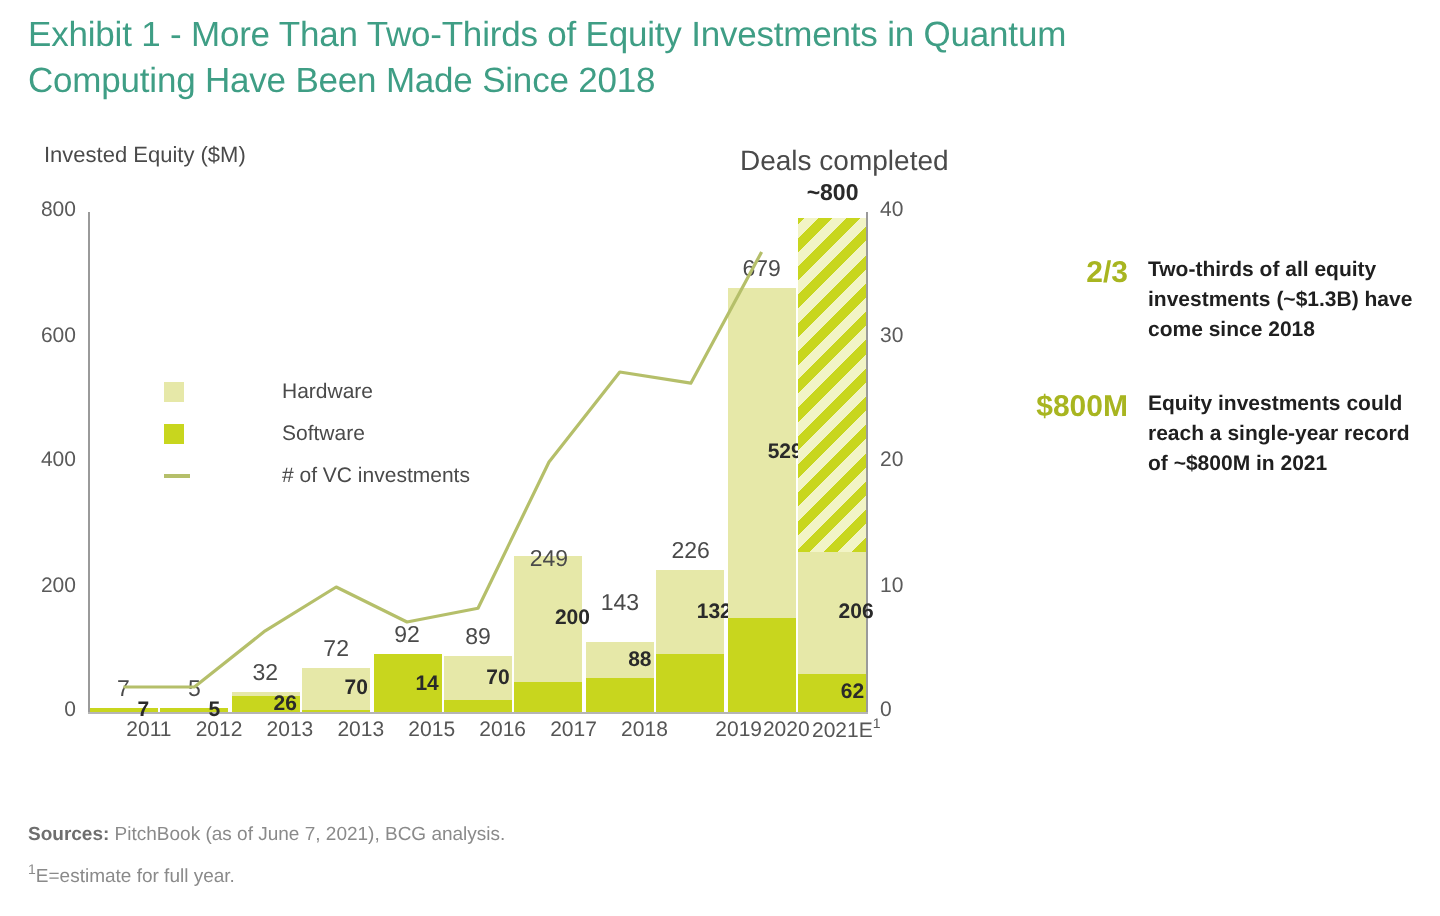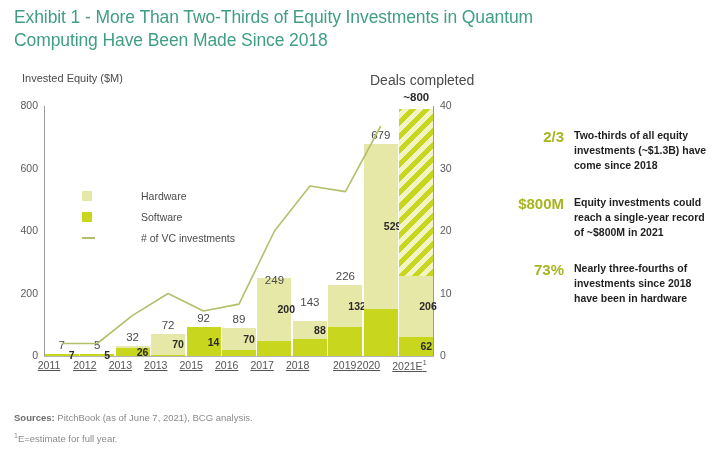--- a/index.html
+++ b/index.html
@@ -67,22 +67,22 @@
     text-align:center;font-size:10.5px;font-weight:bold;color:#2a2a2a;padding-left:20px;
   }
   .total-lbl{
     position:absolute;left:-8px;width:50px;
     text-align:center;font-size:11.5px;color:#4a4a4a;
   }
   .total-lbl.est{font-weight:bold;color:#2a2a2a;}
 
   .xlabels{position:absolute;left:0;top:253px;width:390px;height:20px;}
   .xlab{
-    position:absolute;width:48px;text-align:left;
-    font-size:10.5px;color:#555;text-decoration:underline;
+    position:absolute;width:48px;text-align:right;
+    font-size:10.5px;color:#555;
   }
   .xlab sup{font-size:7px;}
 
   .line-svg{position:absolute;left:0;top:0;width:390px;height:250px;overflow:visible;}
 
   
   .legend{position:absolute;left:82px;top:118px;}
   .lg-row{display:flex;align-items:center;margin-bottom:9px;}
   .lg-swatch{width:10px;height:10px;margin-right:8px;}
   .lg-line{width:13px;height:2px;margin-right:5px;background:#b5bf6a;}
@@ -261,24 +261,20 @@
 
   <div class="callouts" id="callouts">
       <div class="callout">
         <div class="co-stat">2/3</div>
         <div class="co-text">Two-thirds of all equity investments (~$1.3B) have come since 2018</div>
       </div>
       <div class="callout">
         <div class="co-stat">$800M</div>
         <div class="co-text">Equity investments could reach a single-year record of ~$800M in 2021</div>
       </div>
-      <div class="callout">
-        <div class="co-stat">73%</div>
-        <div class="co-text">Nearly three-fourths of investments since 2018 have been in hardware</div>
-      </div>
     </div>
 
   <div class="footer">
     <div class="src">
       <b>Sources:</b><span> PitchBook (as of June 7, 2021), BCG analysis.</span>
     </div>
     <div class="note">
       <sup>1</sup><span>E=estimate for full year.</span>
     </div>
   </div>

